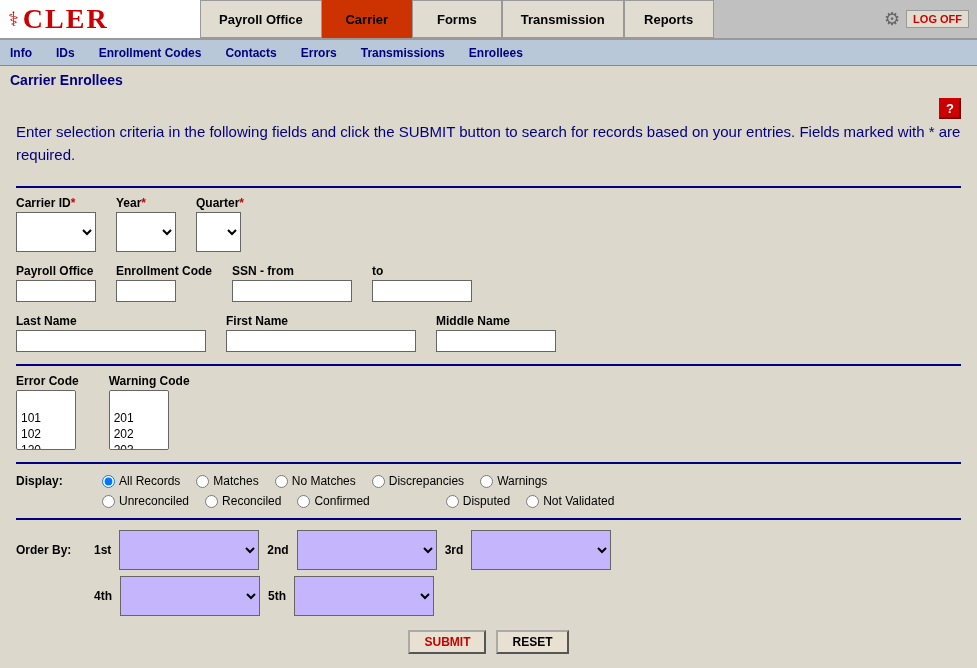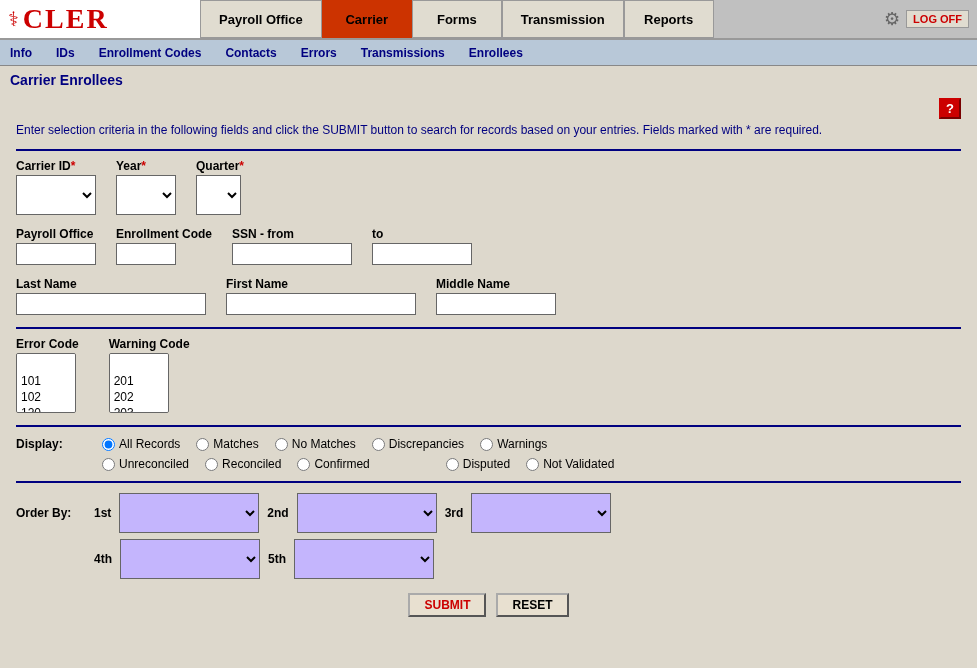--- a/index.html
+++ b/index.html
@@ -23,21 +23,21 @@
     
     .page-title { color: #000080; font-weight: bold; font-size: 14px; padding: 6px 10px 4px; background: #ddd8cc; }
 
     
     .main-content { background: #ddd8cc; padding: 6px 16px 16px; min-height: 580px; }
 
     
     .help-row { display: flex; justify-content: flex-end; margin-bottom: 2px; }
     .help-btn { background: #cc0000; color: white; font-weight: bold; font-size: 13px; border: 2px outset #cc0000; padding: 1px 5px; cursor: pointer; }
 
-    .instructions { color: #000080; font-size: 12px; margin-bottom: 10px; line-height: 1.5; }
+    .instructions { color: #000080; font-size: 15px; margin-bottom: 20px; line-height: 1.5; }
 
     .section-divider { border-top: 2px solid #000080; margin: 8px 0; }
 
     
     .form-row { display: flex; align-items: flex-end; gap: 20px; margin-bottom: 12px; flex-wrap: wrap; }
     .form-group { display: flex; flex-direction: column; gap: 2px; }
     .form-label { font-size: 12px; font-weight: bold; color: #000; }
     .required { color: #cc0000; }
     select, input[type="text"] { border: 1px solid #666; background: white; font-size: 12px; height: 22px; }
     select { padding: 19px 2px; }

